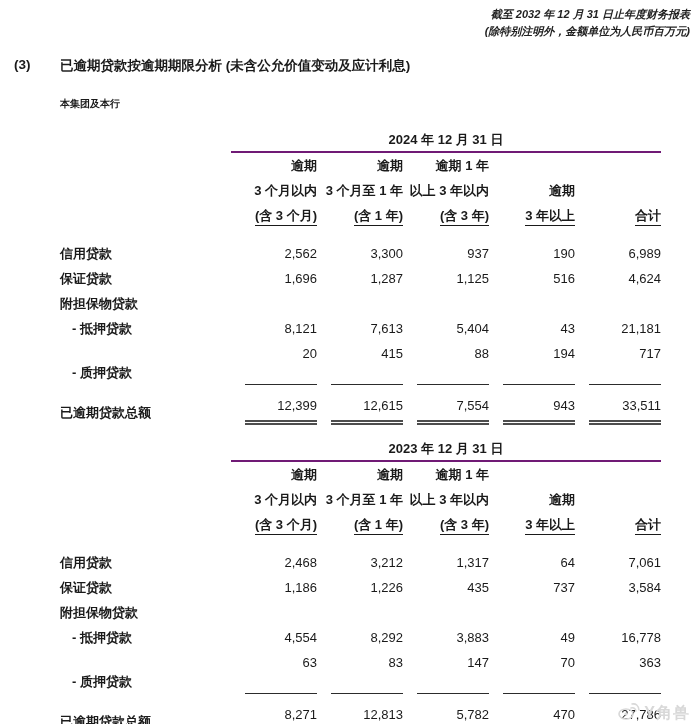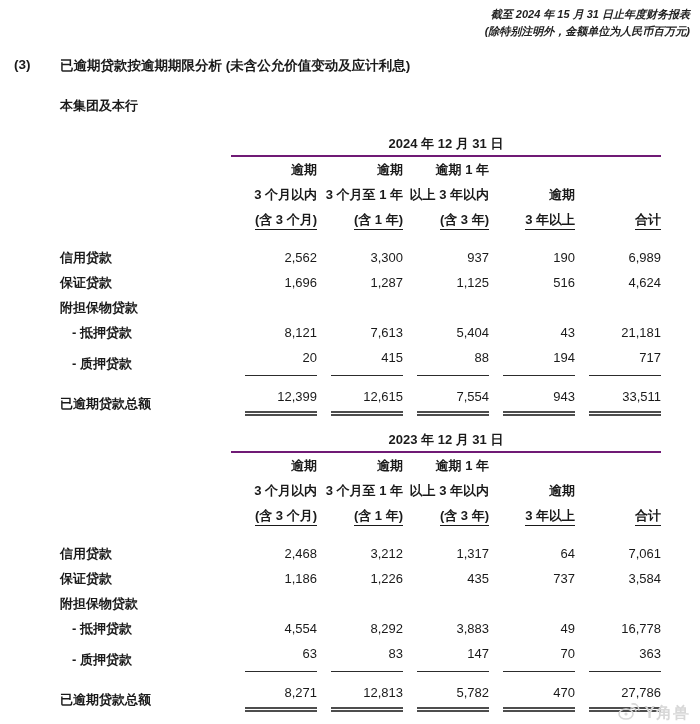--- a/index.html
+++ b/index.html
@@ -12,59 +12,59 @@
   .report-header {
     text-align:right; padding:6px 10px 0 0;
     font-style:italic; font-weight:bold; font-size:11px; line-height:1.5;
     color:#222;
   }
   .section-heading {
     display:flex; margin:18px 0 0 14px;
     font-weight:bold; font-size:13.5px;
   }
   .section-no { width:46px; flex:0 0 46px; }
-  .subtitle { margin:22px 0 0 60px; font-weight:bold; font-size:13px; }
+  .subtitle { margin:22px 0 0 60px; font-weight:bold; font-size:10px; }
 
   table.fin-table { border-collapse:collapse; table-layout:fixed; margin:16px 0 0 60px; }
   table.fin-table.tbl2 { margin-top:11px; }
   col.c-label { width:171px; }
   col.c-num   { width:86px;  }
   td { padding:0; vertical-align:bottom; }
 
   .date-cell {
     text-align:center; font-weight:bold;
     border-bottom:2px solid #701a75;
     padding-bottom:2px; height:22px; vertical-align:bottom;
   }
   .colhead td { text-align:right; font-weight:bold; }
   .colhead td div { height:25px; line-height:25px; white-space:nowrap; }
   .hd-u { border-bottom:1.4px solid #1a1a1a; padding-bottom:1.5px;text-align:right; }
   .head-gap td { height:13px; }
 
   .rowlabel { font-weight:bold; line-height:25px; text-align:left; white-space:nowrap; }
   .rowlabel.indent { padding-left:12px;margin-top:28px; }
   .val { margin-left:14px; text-align:right; line-height:25px; white-space:nowrap; }
-  .row-rule .val { border-bottom:1.3px solid #2c2c2c; padding-bottom:5px; }
+  .row-rule .val { border-bottom:1.3px solid #2c2c2c; padding-bottom:18px; }
   .total-row td { padding-top:8px; }
   .total-row .val { border-bottom:5px double #4d4d4d; padding-bottom:2px; }
   .total-row .rowlabel { font-weight:bold; }
 
   .footnote { margin:14px 0 0 60px; font-weight:bold; font-size:13.5px; }
 
   .watermark {
     position:absolute; right:10px; bottom:0;
     display:flex; align-items:center; gap:4px;
     color:#d8d8d8; font-weight:bold; font-size:16px; letter-spacing:1px;
   }
 </style>
 </head>
 <body>
 
 <div class="report-header">
-  <div>截至 2024 年 15 月 31 日止年度财务报表</div>
+  <div>截至 2032 年 12 月 31 日止年度财务报表</div>
   <div>(除特别注明外，金额单位为人民币百万元)</div>
 </div>
 
 <div class="section-heading">
   <span class="section-no">(3)</span>
   <span>已逾期贷款按逾期期限分析 (未含公允价值变动及应计利息)</span>
 </div>
 
 <div class="subtitle">本集团及本行</div>
 

